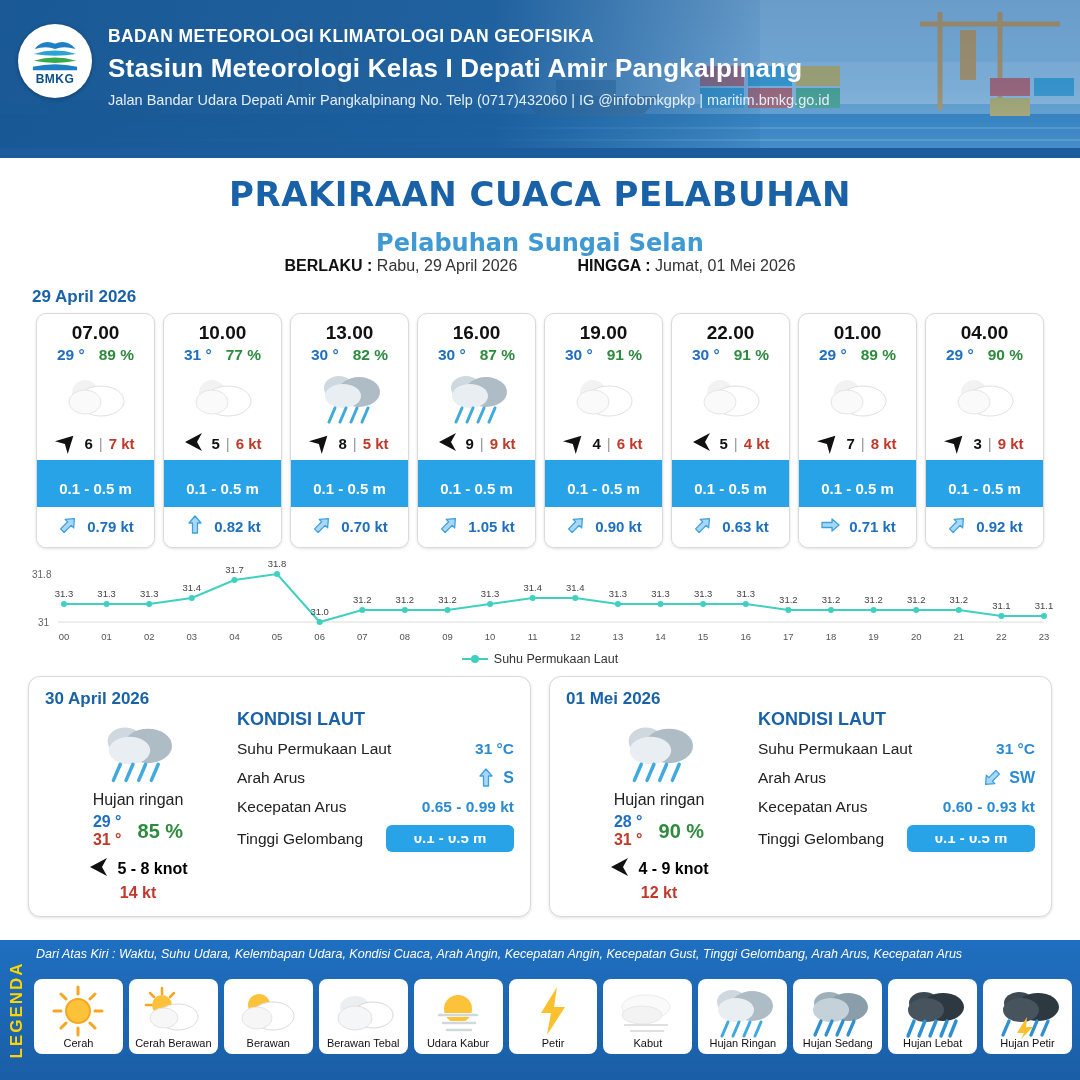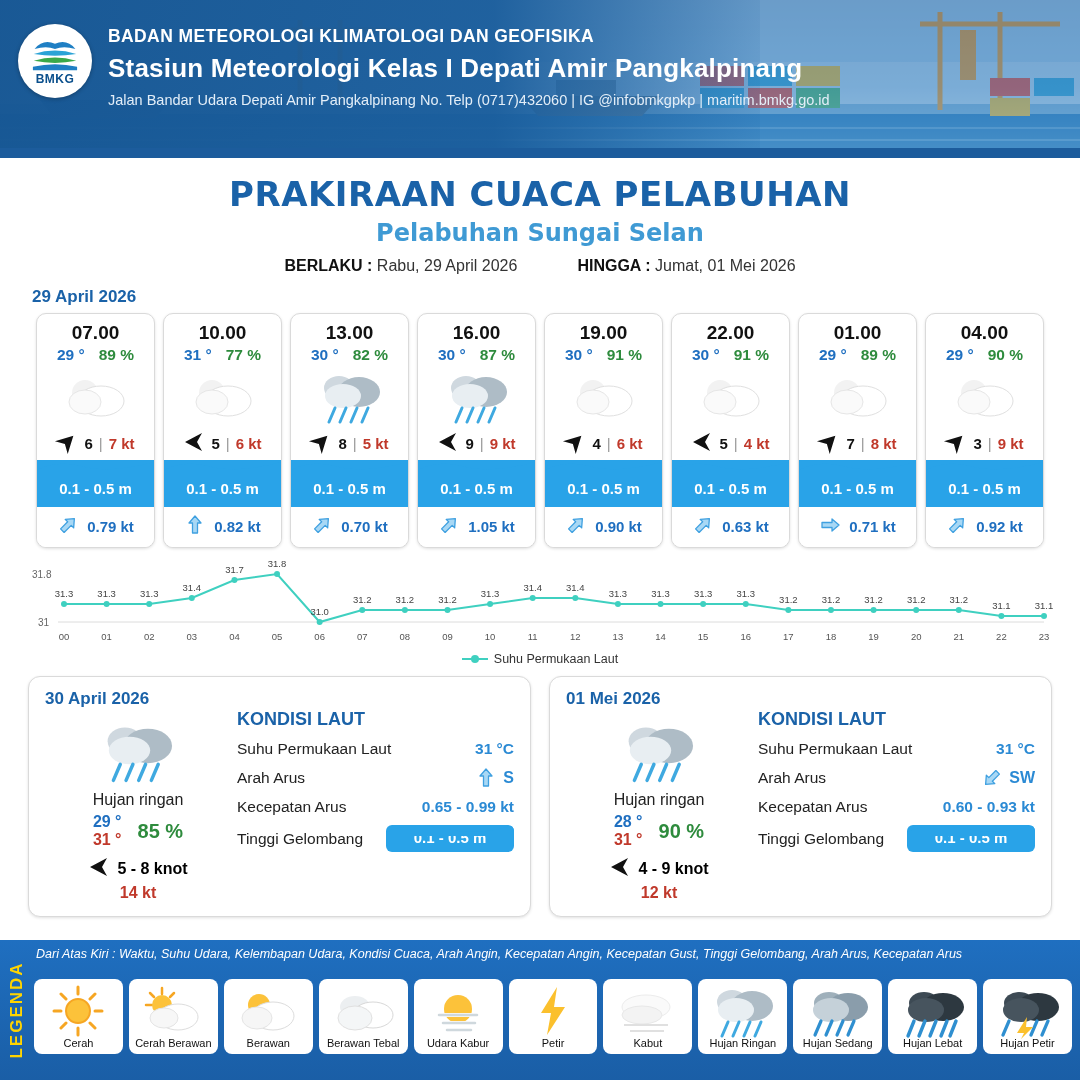--- a/index.html
+++ b/index.html
@@ -60,25 +60,25 @@
     background: #1c5c9c; z-index: 5;
   }
 
   
   .title-block { text-align: center; padding-top: 16px; }
   .main-title {
     color: #1a62a8; font-size: 34px; font-weight: bold; letter-spacing: .5px;
     font-family: "DejaVu Sans", sans-serif;
   }
   .sub-title {
-    color: #3f9ad4; font-size: 24px; font-weight: bold; margin-top: 5px;
+    color: #3f9ad4; font-size: 24px; font-weight: bold; margin-top: 15px;
     font-family: "DejaVu Sans", sans-serif;
   }
   .validity {
-    margin-top: 10px; display: flex; justify-content: center; gap: 60px;
+    display: flex; justify-content: center; gap: 60px;
     font-size: 16px; color: #222;
   }
   .validity b { color: #111; }
   .val-val { color: #333; }
 
   
   .date-label {
     color: #1a62a8; font-size: 17px; font-weight: bold;
     margin: 12px 0 6px 32px;
   }

